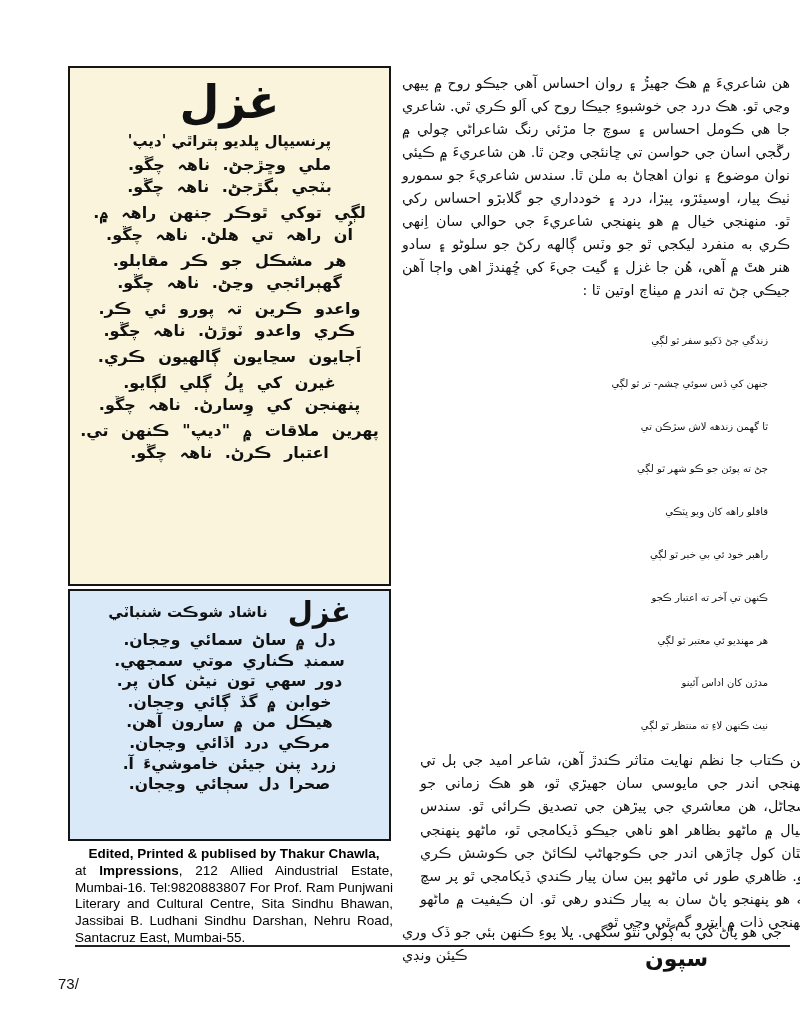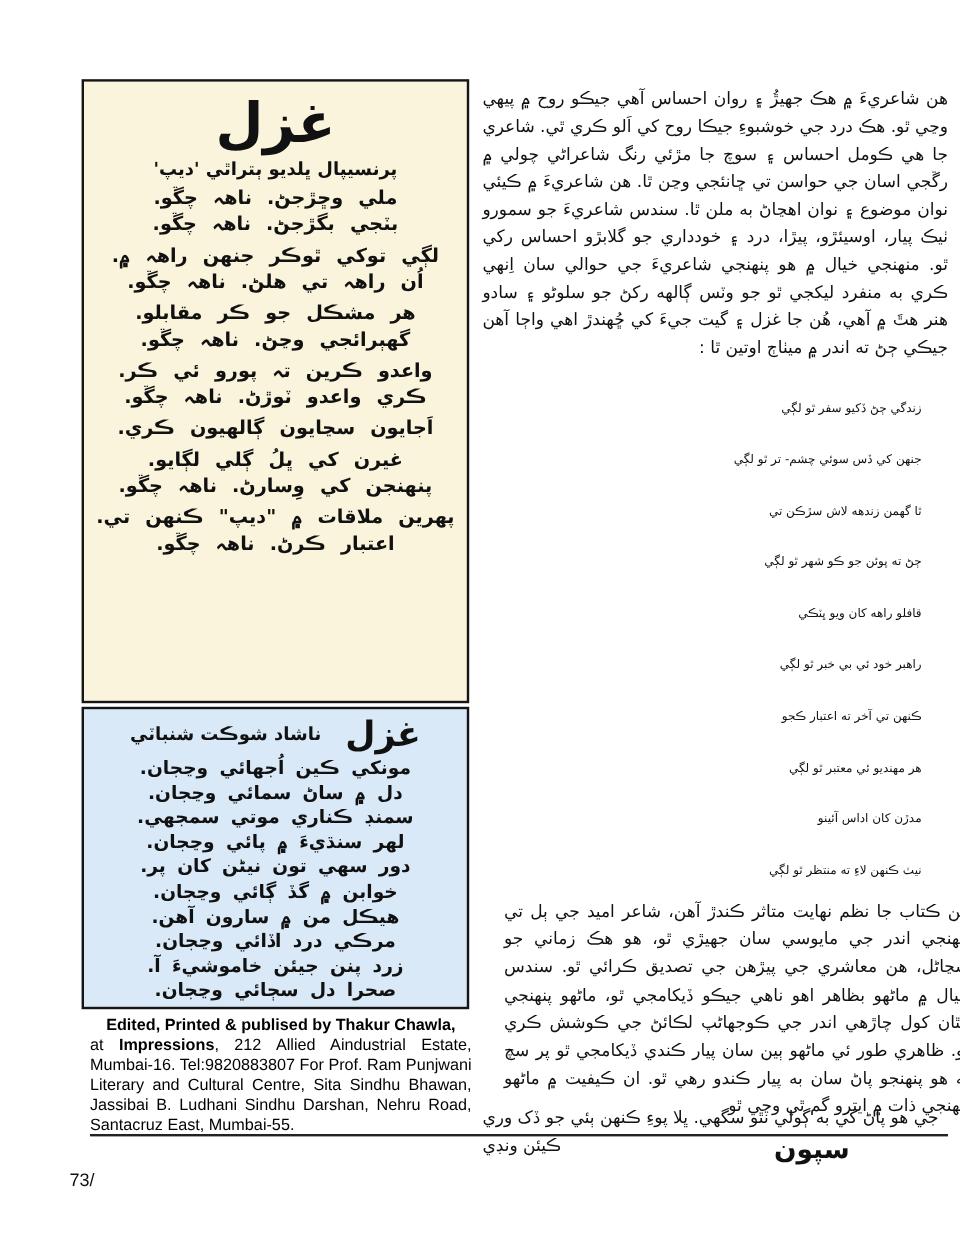--- a/index.html
+++ b/index.html
@@ -93,24 +93,22 @@
     <div class="c-line">پهرين ملاقات ۾ "ديپ" ڪنهن تي.</div>
     <div class="c-line">اعتبار ڪرڻ. ناهہ چڱو.</div>
   </div>
 </div>
 
 <div id="ghazal2" class="ar">
   <div class="g2-header">
     <span class="g2-title">غزل</span>
     <span class="g2-author">ناشاد شوڪت شنباٽي</span>
   </div>
-  <div class="g2-line">مونکي ڪين اُجهائي وڃجان.</div>
   <div class="g2-line">دل ۾ ساڻ سمائي وڃجان.</div>
   <div class="g2-line">سمنڊ ڪناري موتي سمجهي.</div>
-  <div class="g2-line">لهر سنڌيءَ ۾ پائي وڃجان.</div>
   <div class="g2-line">دور سهي تون نيڻن کان پر.</div>
   <div class="g2-line">خوابن ۾ گڏ ڳائي وڃجان.</div>
   <div class="g2-line">هيڪل من ۾ سارون آهن.</div>
   <div class="g2-line">مرڪي درد اڏائي وڃجان.</div>
   <div class="g2-line">زرد پنن جيئن خاموشيءَ آ.</div>
   <div class="g2-line">صحرا دل سڄائي وڃجان.</div>
 </div>
 
 <div id="credits">
   <div class="c1">Edited, Printed &amp; publised by Thakur Chawla,</div>

